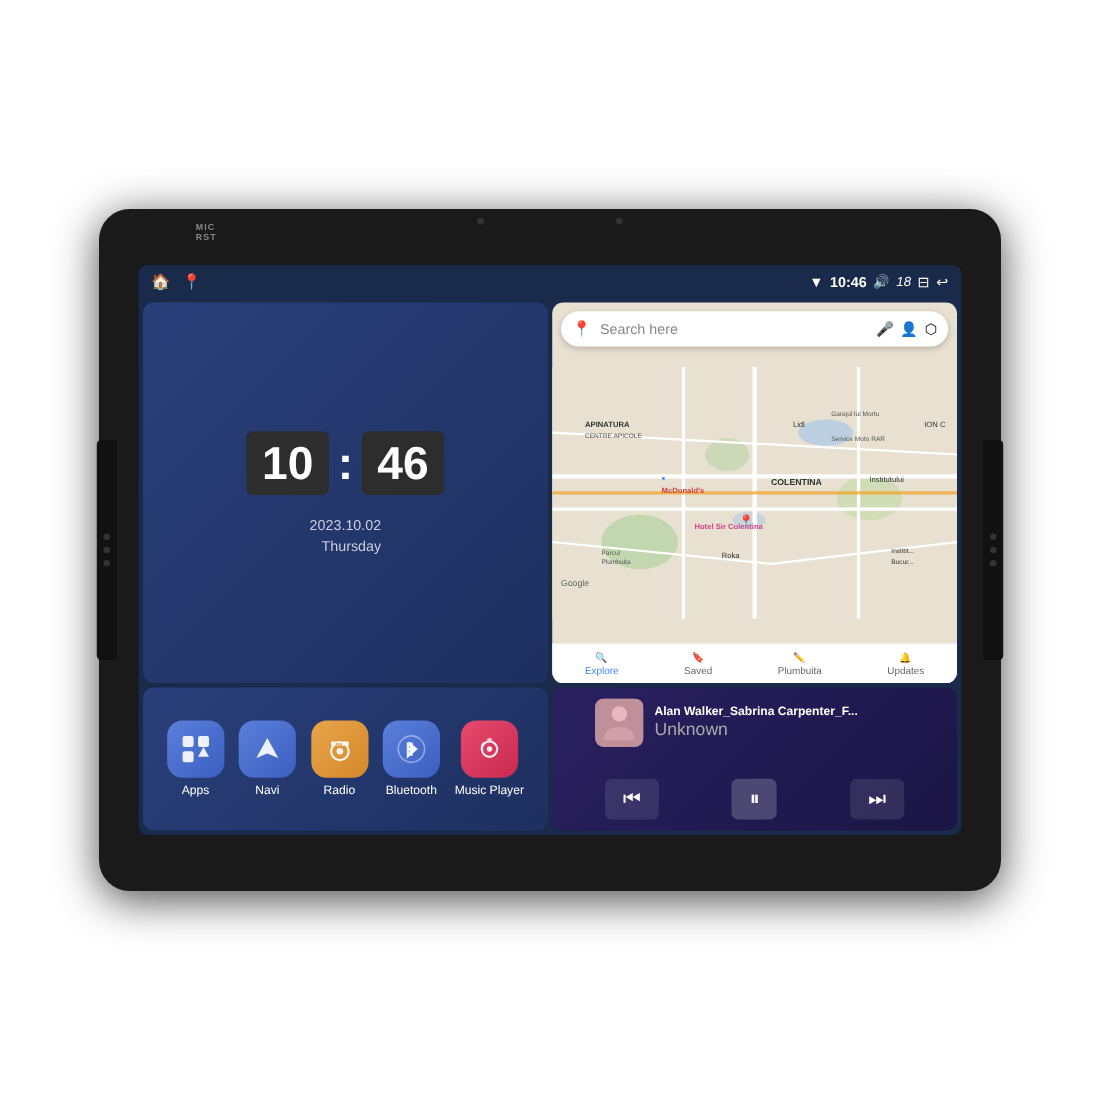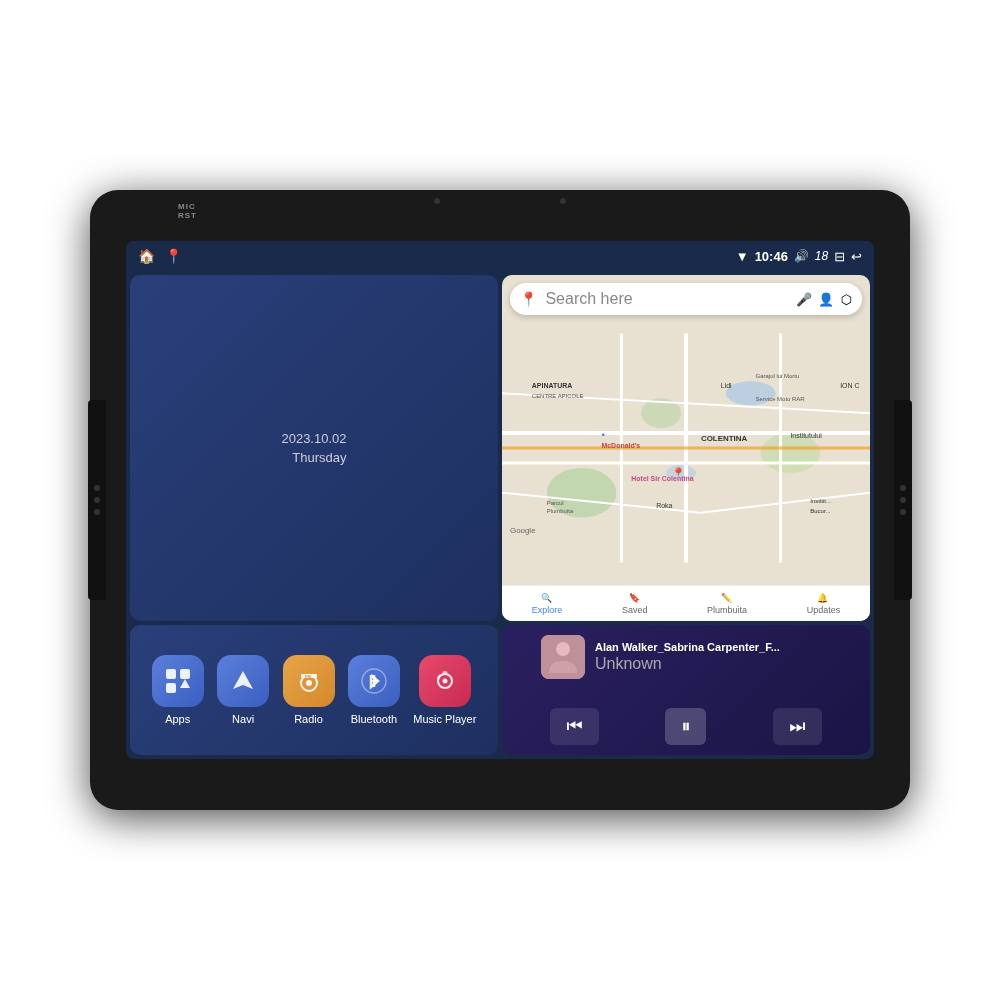--- a/index.html
+++ b/index.html
@@ -444,31 +444,36 @@
         <span>🔊</span>
         <span style="color:#fff;font-size:12px;font-style:italic;">18</span>
         <span style="font-size:13px;">⊟</span>
         <span style="font-size:13px;cursor:pointer;">↩</span>
       </div>
     </div>
 
     <div class="main-content">
 
       <div class="left-panel">
+        <div class="clock-display">
+          <div class="clock-block">10</div>
+          <div class="clock-colon">:</div>
+          <div class="clock-block">46</div>
+        </div>
         <div class="date-display">
           <div>2023.10.02</div>
           <div class="date-day">Thursday</div>
         </div>
       </div>
 
       <div class="map-panel">
         
         <div class="map-search">
           <span style="color:#e44;font-size:14px;">📍</span>
-          <span class="map-search-text" style="color:#888;font-size:16px;">Search here</span>
+          <span class="map-search-text" style="color:#888;font-size:13px;">Search here</span>
           <div class="map-search-icons">
             <span style="color:#4285f4;font-size:13px;">🎤</span>
             <span style="font-size:13px;">👤</span>
             <span style="font-size:13px;">⬡</span>
           </div>
         </div>
 
         
         <svg class="map-svg" viewBox="0 0 370 230" xmlns="http://www.w3.org/2000/svg">
 

